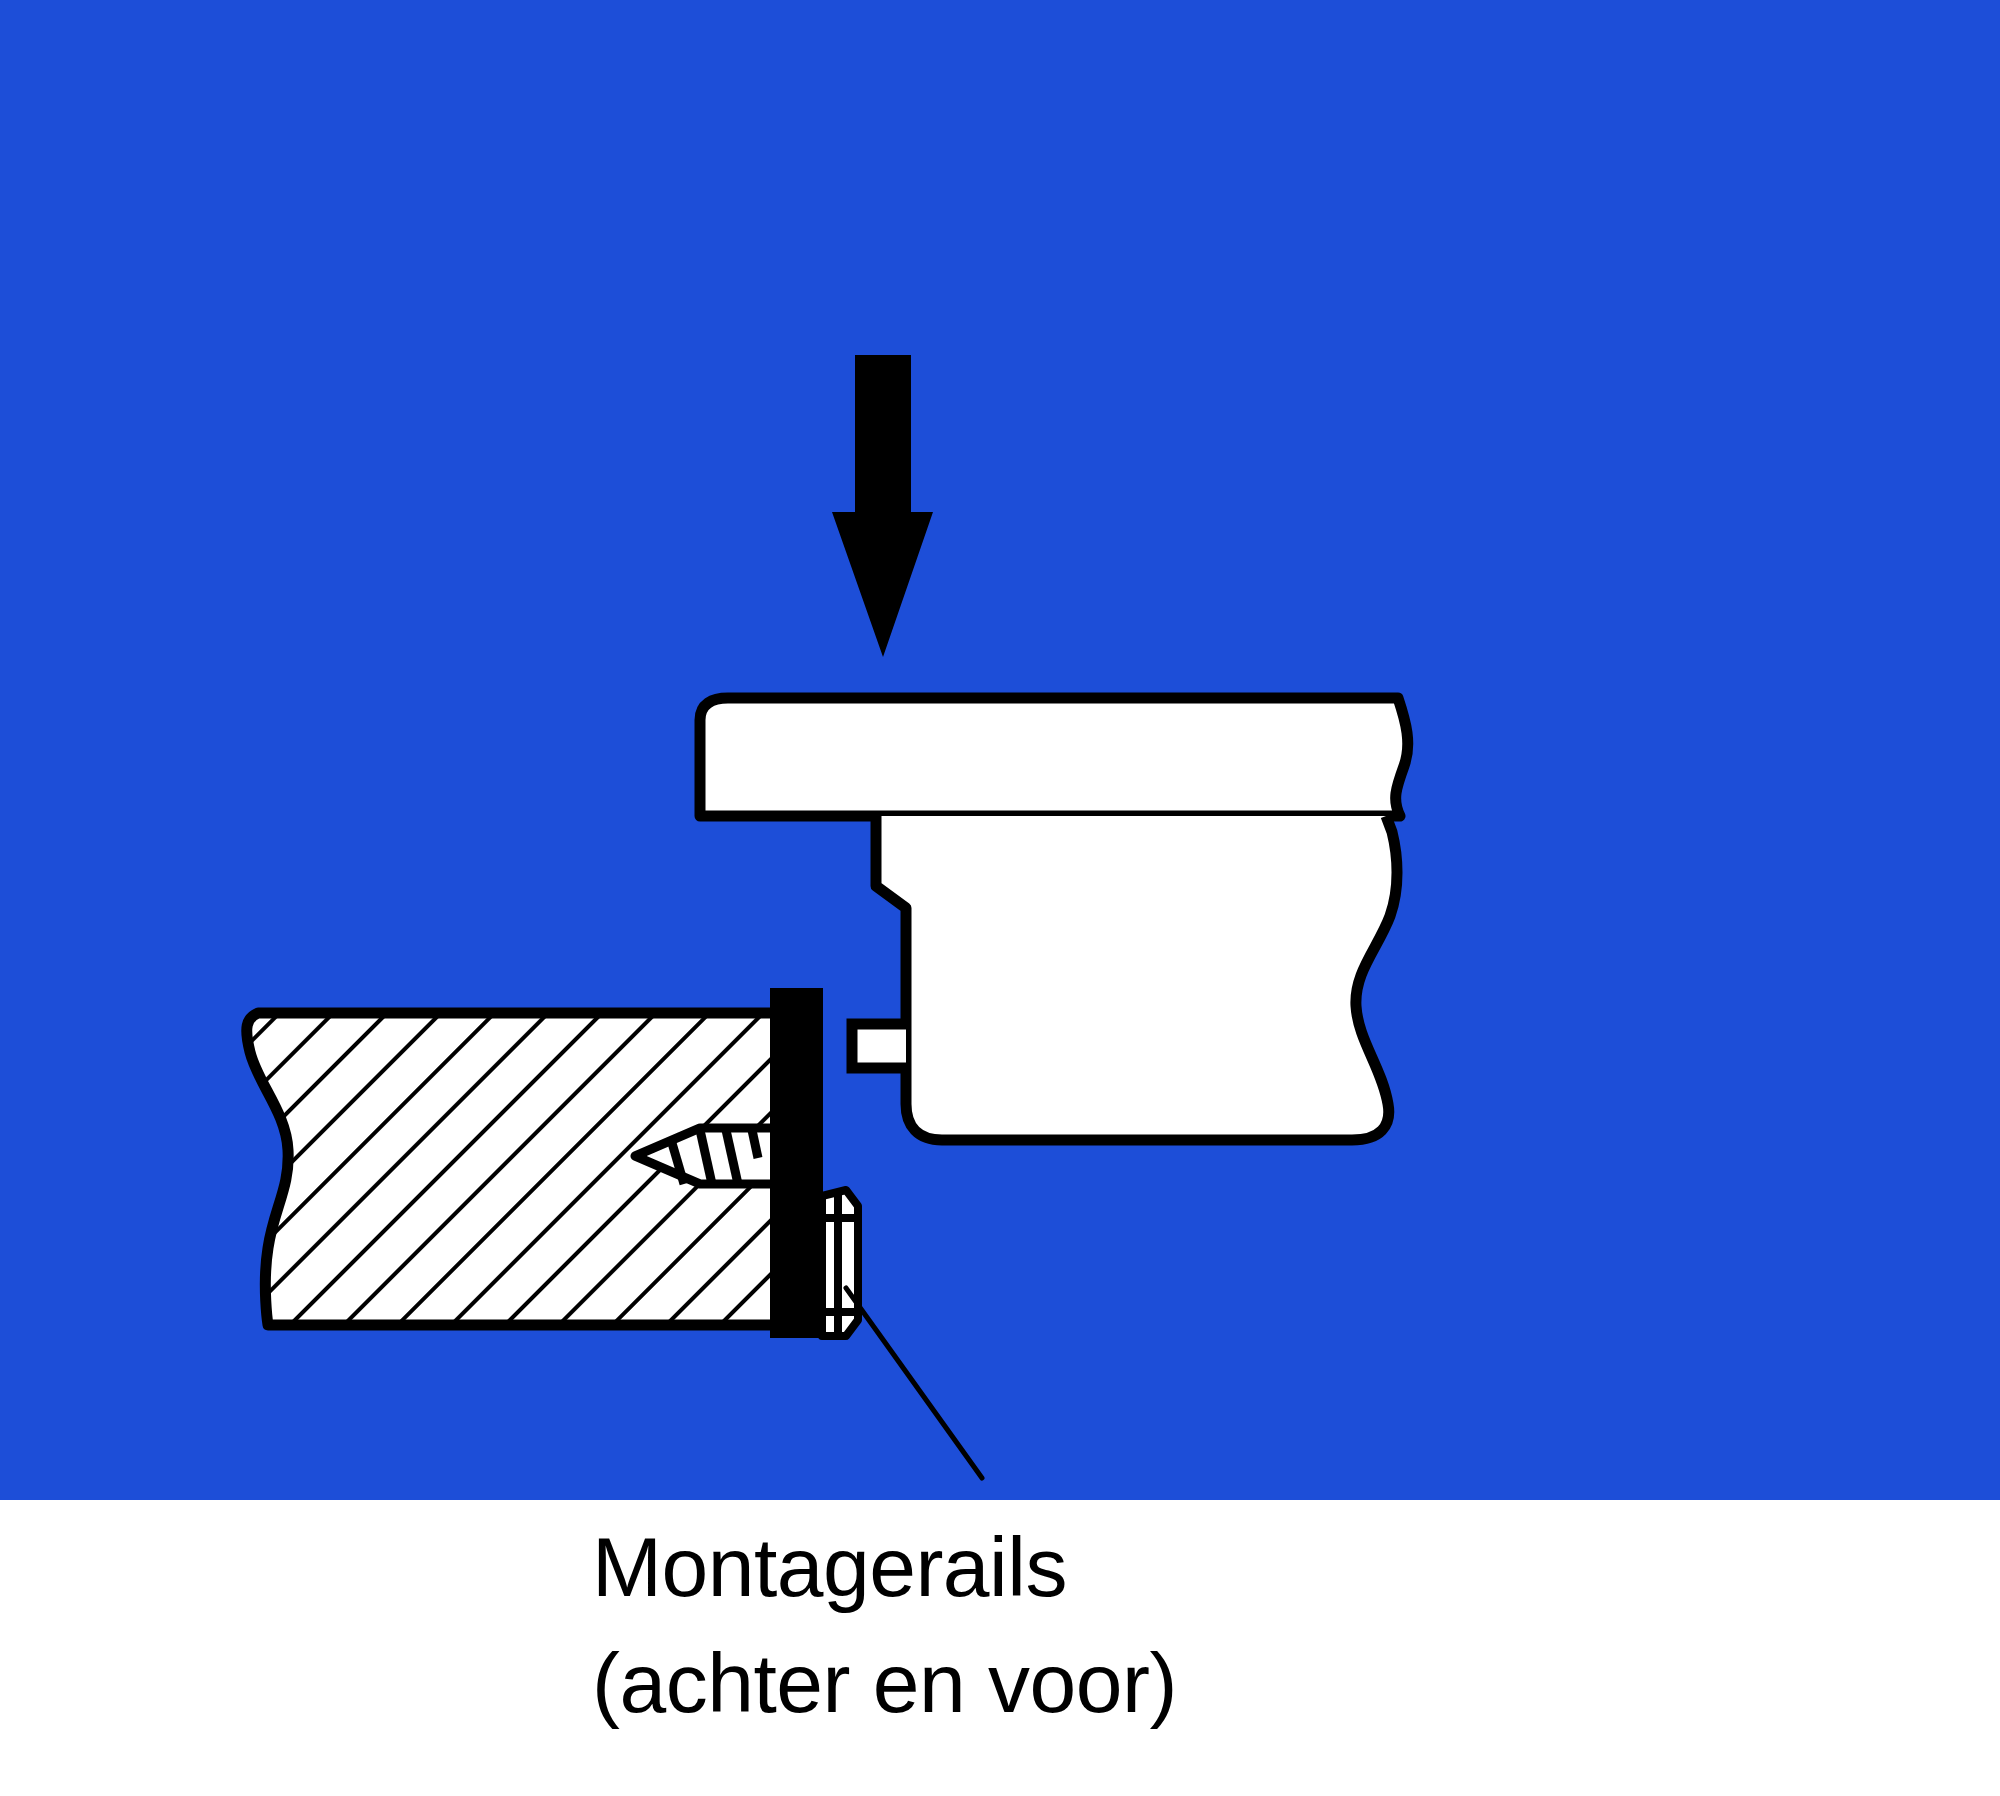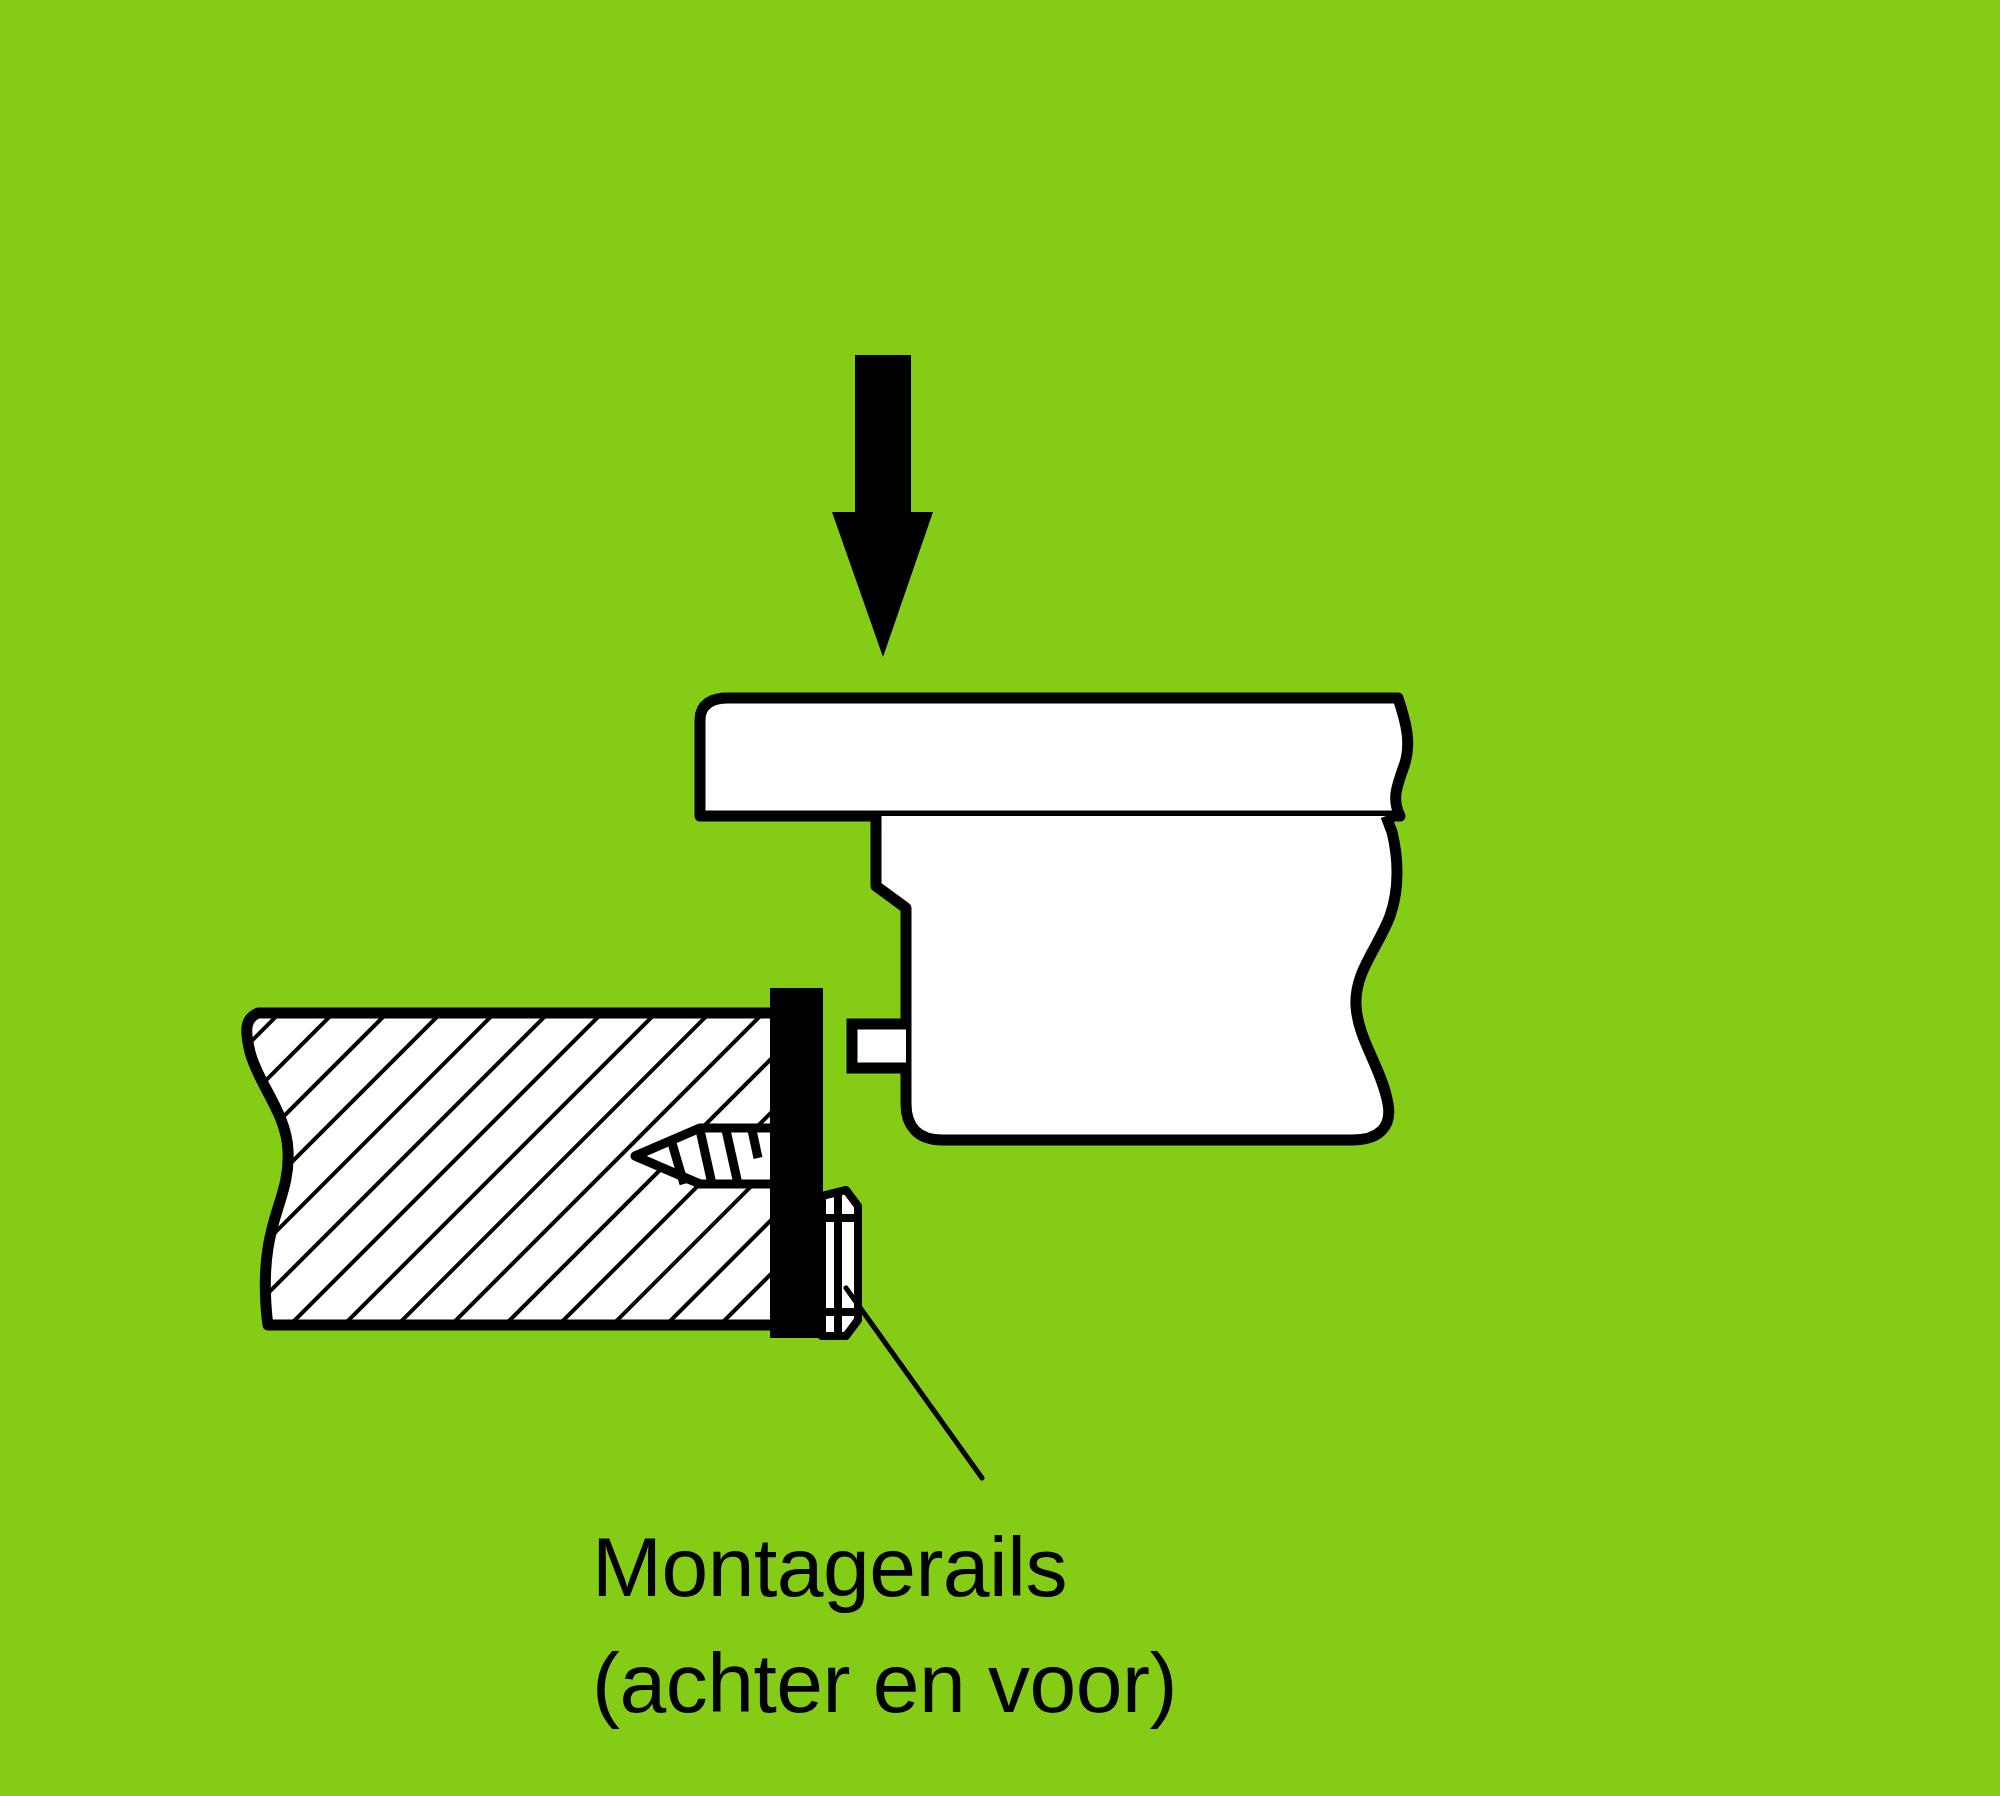--- a/index.html
+++ b/index.html
@@ -10,22 +10,22 @@
   }
   body {
     width: 2000px;
     height: 1796px;
     font-family: "Liberation Sans", sans-serif;
     overflow: hidden;
   }
   #diagram-root {
     position: relative;
     width: 2000px;
-    height: 1796px;
-    background: #84cc16;
+    height: 1500px;
+    background: #1d4ed8;
   }
   #technical-svg {
     position: absolute;
     left: 0;
     top: 0;
     width: 2000px;
     height: 1796px;
     display: block;
   }
   .caption-text {

